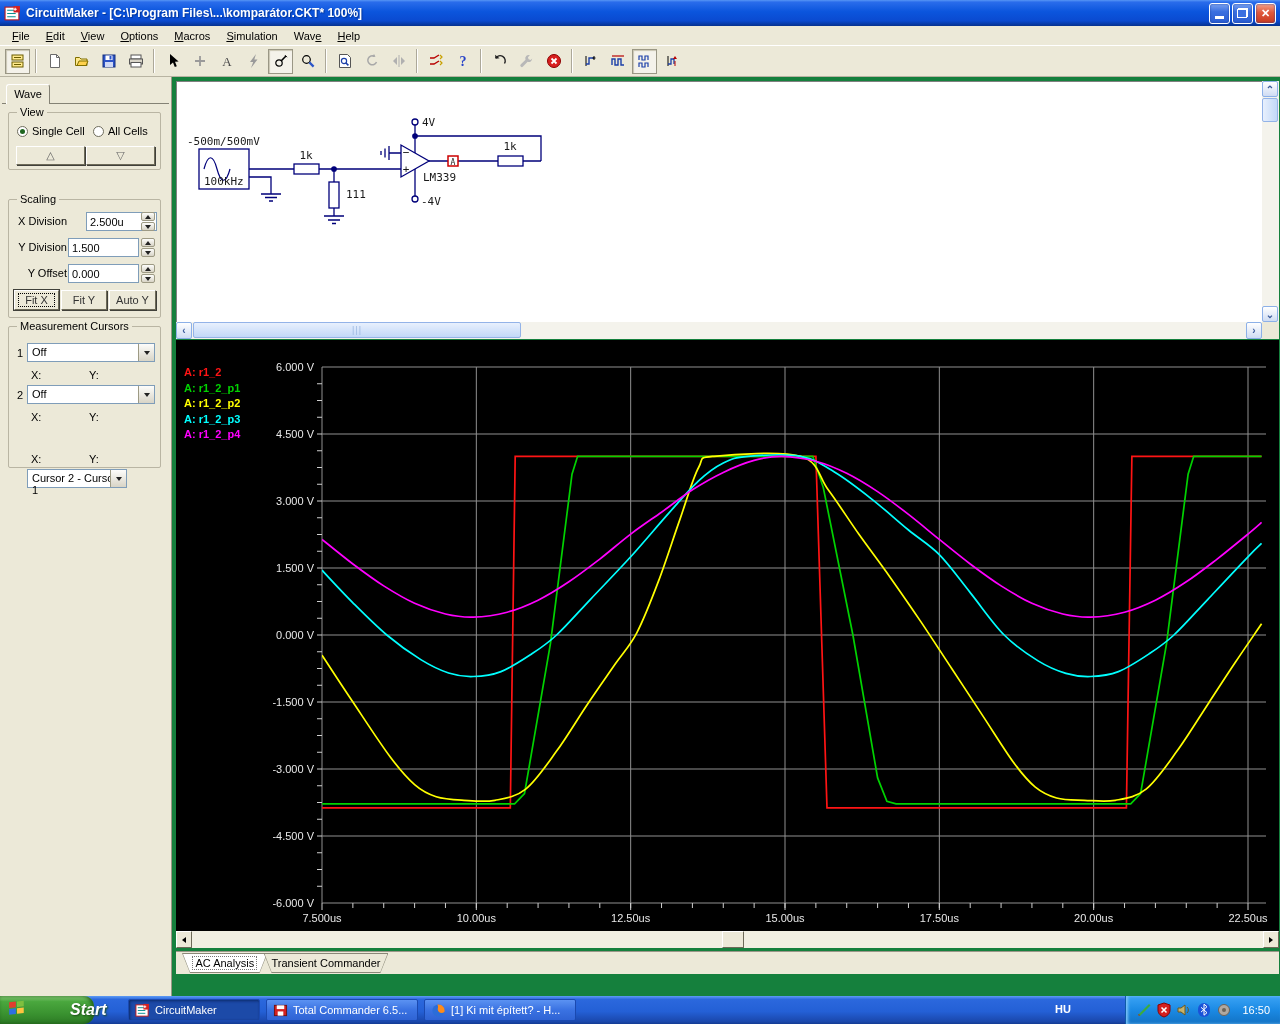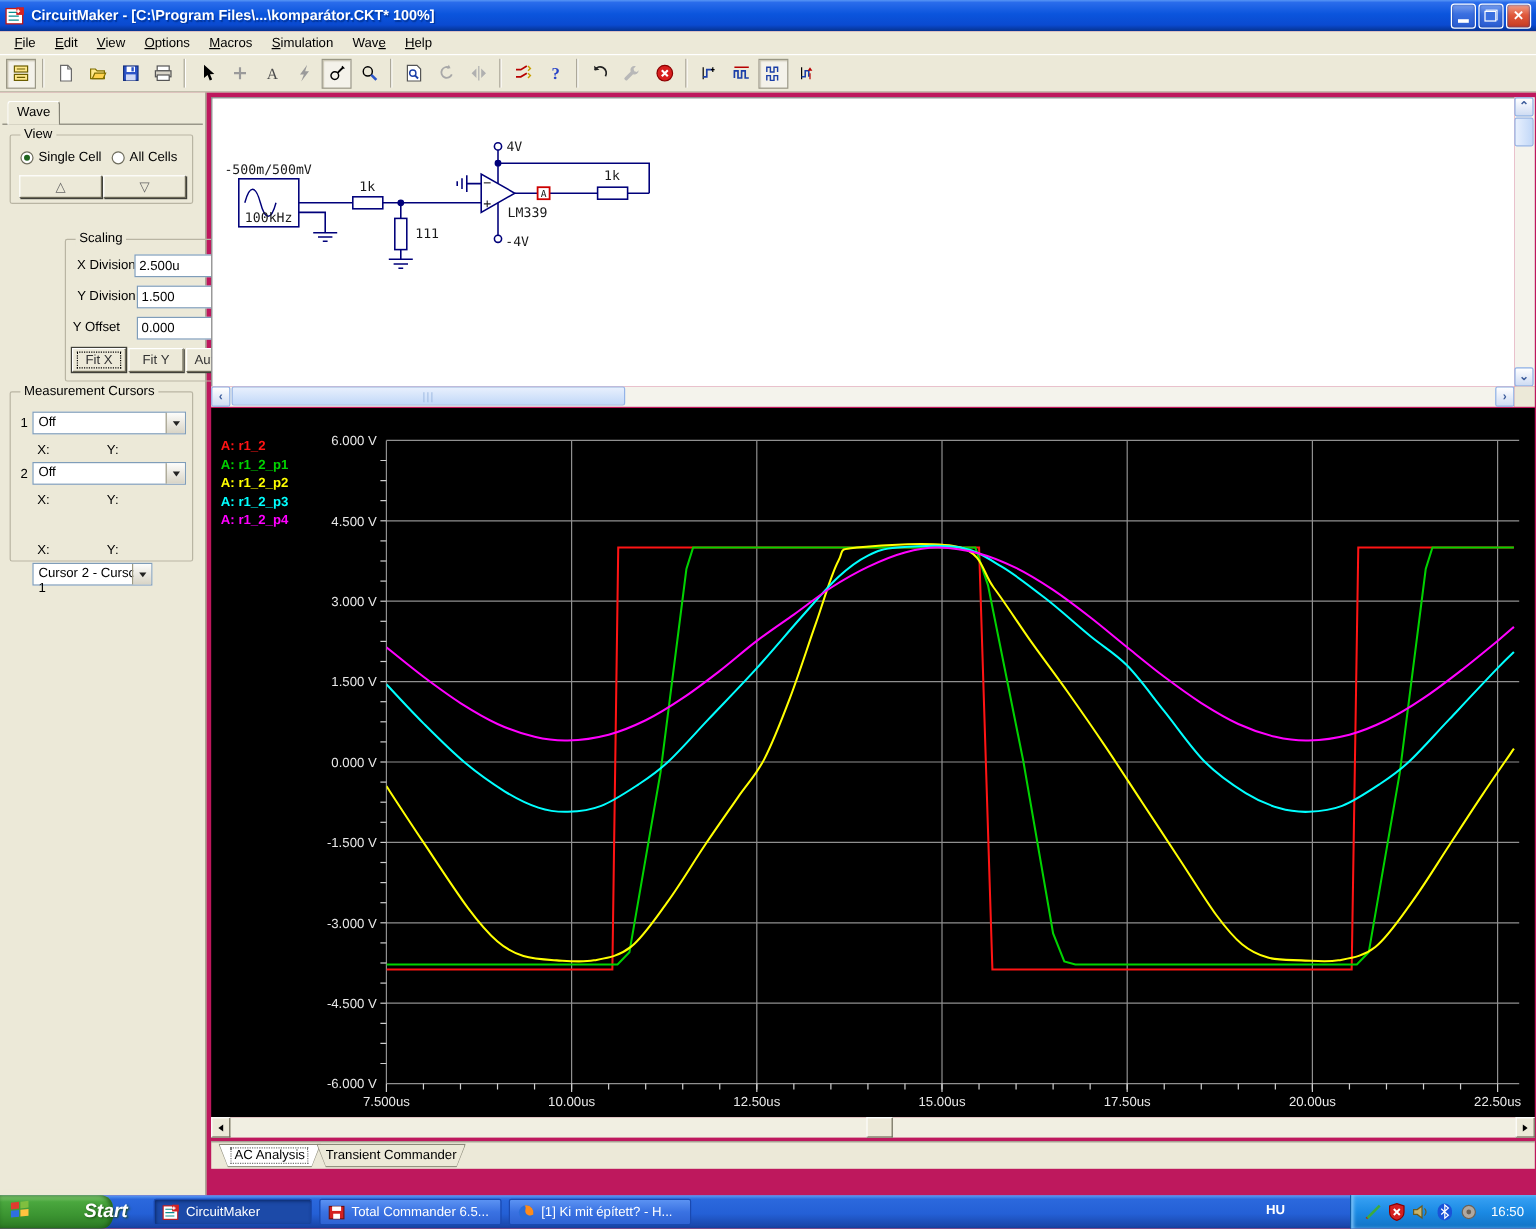--- a/index.html
+++ b/index.html
@@ -1,18 +1,18 @@
 <!DOCTYPE html>
 <html><head>
 <meta charset="utf-8">
 <style>
   * { box-sizing: border-box; margin: 0; padding: 0; }
   html,body { width:1280px; height:1024px; }
   body { font-family:"Liberation Sans",sans-serif; font-size:11px; background:#ece9d8; }
-  #screen { position:relative; width:1280px; height:1024px; overflow:hidden; background:#be185d; }
+  #screen { position:relative; width:1280px; height:1024px; overflow:hidden; background:#15803d; }
 
   
   .titlebar { position:absolute; left:0; top:0; width:1280px; height:26px;
     background:linear-gradient(180deg,#5896f5 0%,#2a6ceb 8%,#0b55dd 45%,#0a4ad0 80%,#06328f 100%);
     display:flex; align-items:center; padding:0 4px; }
   .titlebar .appicon { width:17px; height:17px; margin-right:5px; }
   .titlebar .title { color:#fff; font-weight:bold; font-size:12px; text-shadow:1px 1px 1px #00349a; flex:1;
     white-space:nowrap; overflow:hidden; }
   .winbtn { width:21px; height:21px; margin-left:2px; border-radius:3px; border:1px solid #fff;
     display:flex; align-items:center; justify-content:center; color:#fff; font-weight:bold; font-size:11px;
@@ -333,26 +333,26 @@
             <span>All Cells</span>
           </span>
         <span class="xpbtn" style="left:7px;top:33px;width:69px;height:19px;color:#666;">
           <span>△</span>
           </span>
         <span class="xpbtn" style="left:77px;top:33px;width:69px;height:19px;color:#666;">
           <span>▽</span>
           </span>
       </div>
 
-      <div class="groupbox" style="left:6px;top:95px;width:153px;height:119px;margin-left:46px;">
+      <div class="groupbox" style="left:6px;top:95px;width:153px;height:119px;">
         <span class="gb-label">Scaling</span>
 
         <div class="fieldrow" style="left:0;top:12px;width:153px;">
           <span class="flabel" style="right:95px;">X Division</span>
-          <input class="field" style="left: 57px; width: 71px;" value="2.500u">
+          <input class="field" style="left: 77px; width: 71px;" value="2.500u">
           <span class="spin" style="left:132px;">
             <span class="sb up">
                 <span class="tri-up"></span>
               </span>
             <span class="sb dn">
                 <span class="tri-dn"></span>
               </span>
             </span>
         </div>
         <div class="fieldrow" style="left:0;top:38px;width:153px;">
@@ -361,21 +361,21 @@
           <span class="spin" style="left:132px;">
             <span class="sb up">
                 <span class="tri-up"></span>
               </span>
             <span class="sb dn">
                 <span class="tri-dn"></span>
               </span>
             </span>
         </div>
         <div class="fieldrow" style="left:0;top:64px;width:153px;">
-          <span class="flabel" style="right:108px;">Y Offset</span>
+          <span class="flabel" style="right:95px;">Y Offset</span>
           <input class="field" style="left: 59px; width: 71px;" value="0.000">
           <span class="spin" style="left:132px;">
             <span class="sb up">
                 <span class="tri-up"></span>
               </span>
             <span class="sb dn">
                 <span class="tri-dn"></span>
               </span>
             </span>
         </div>

